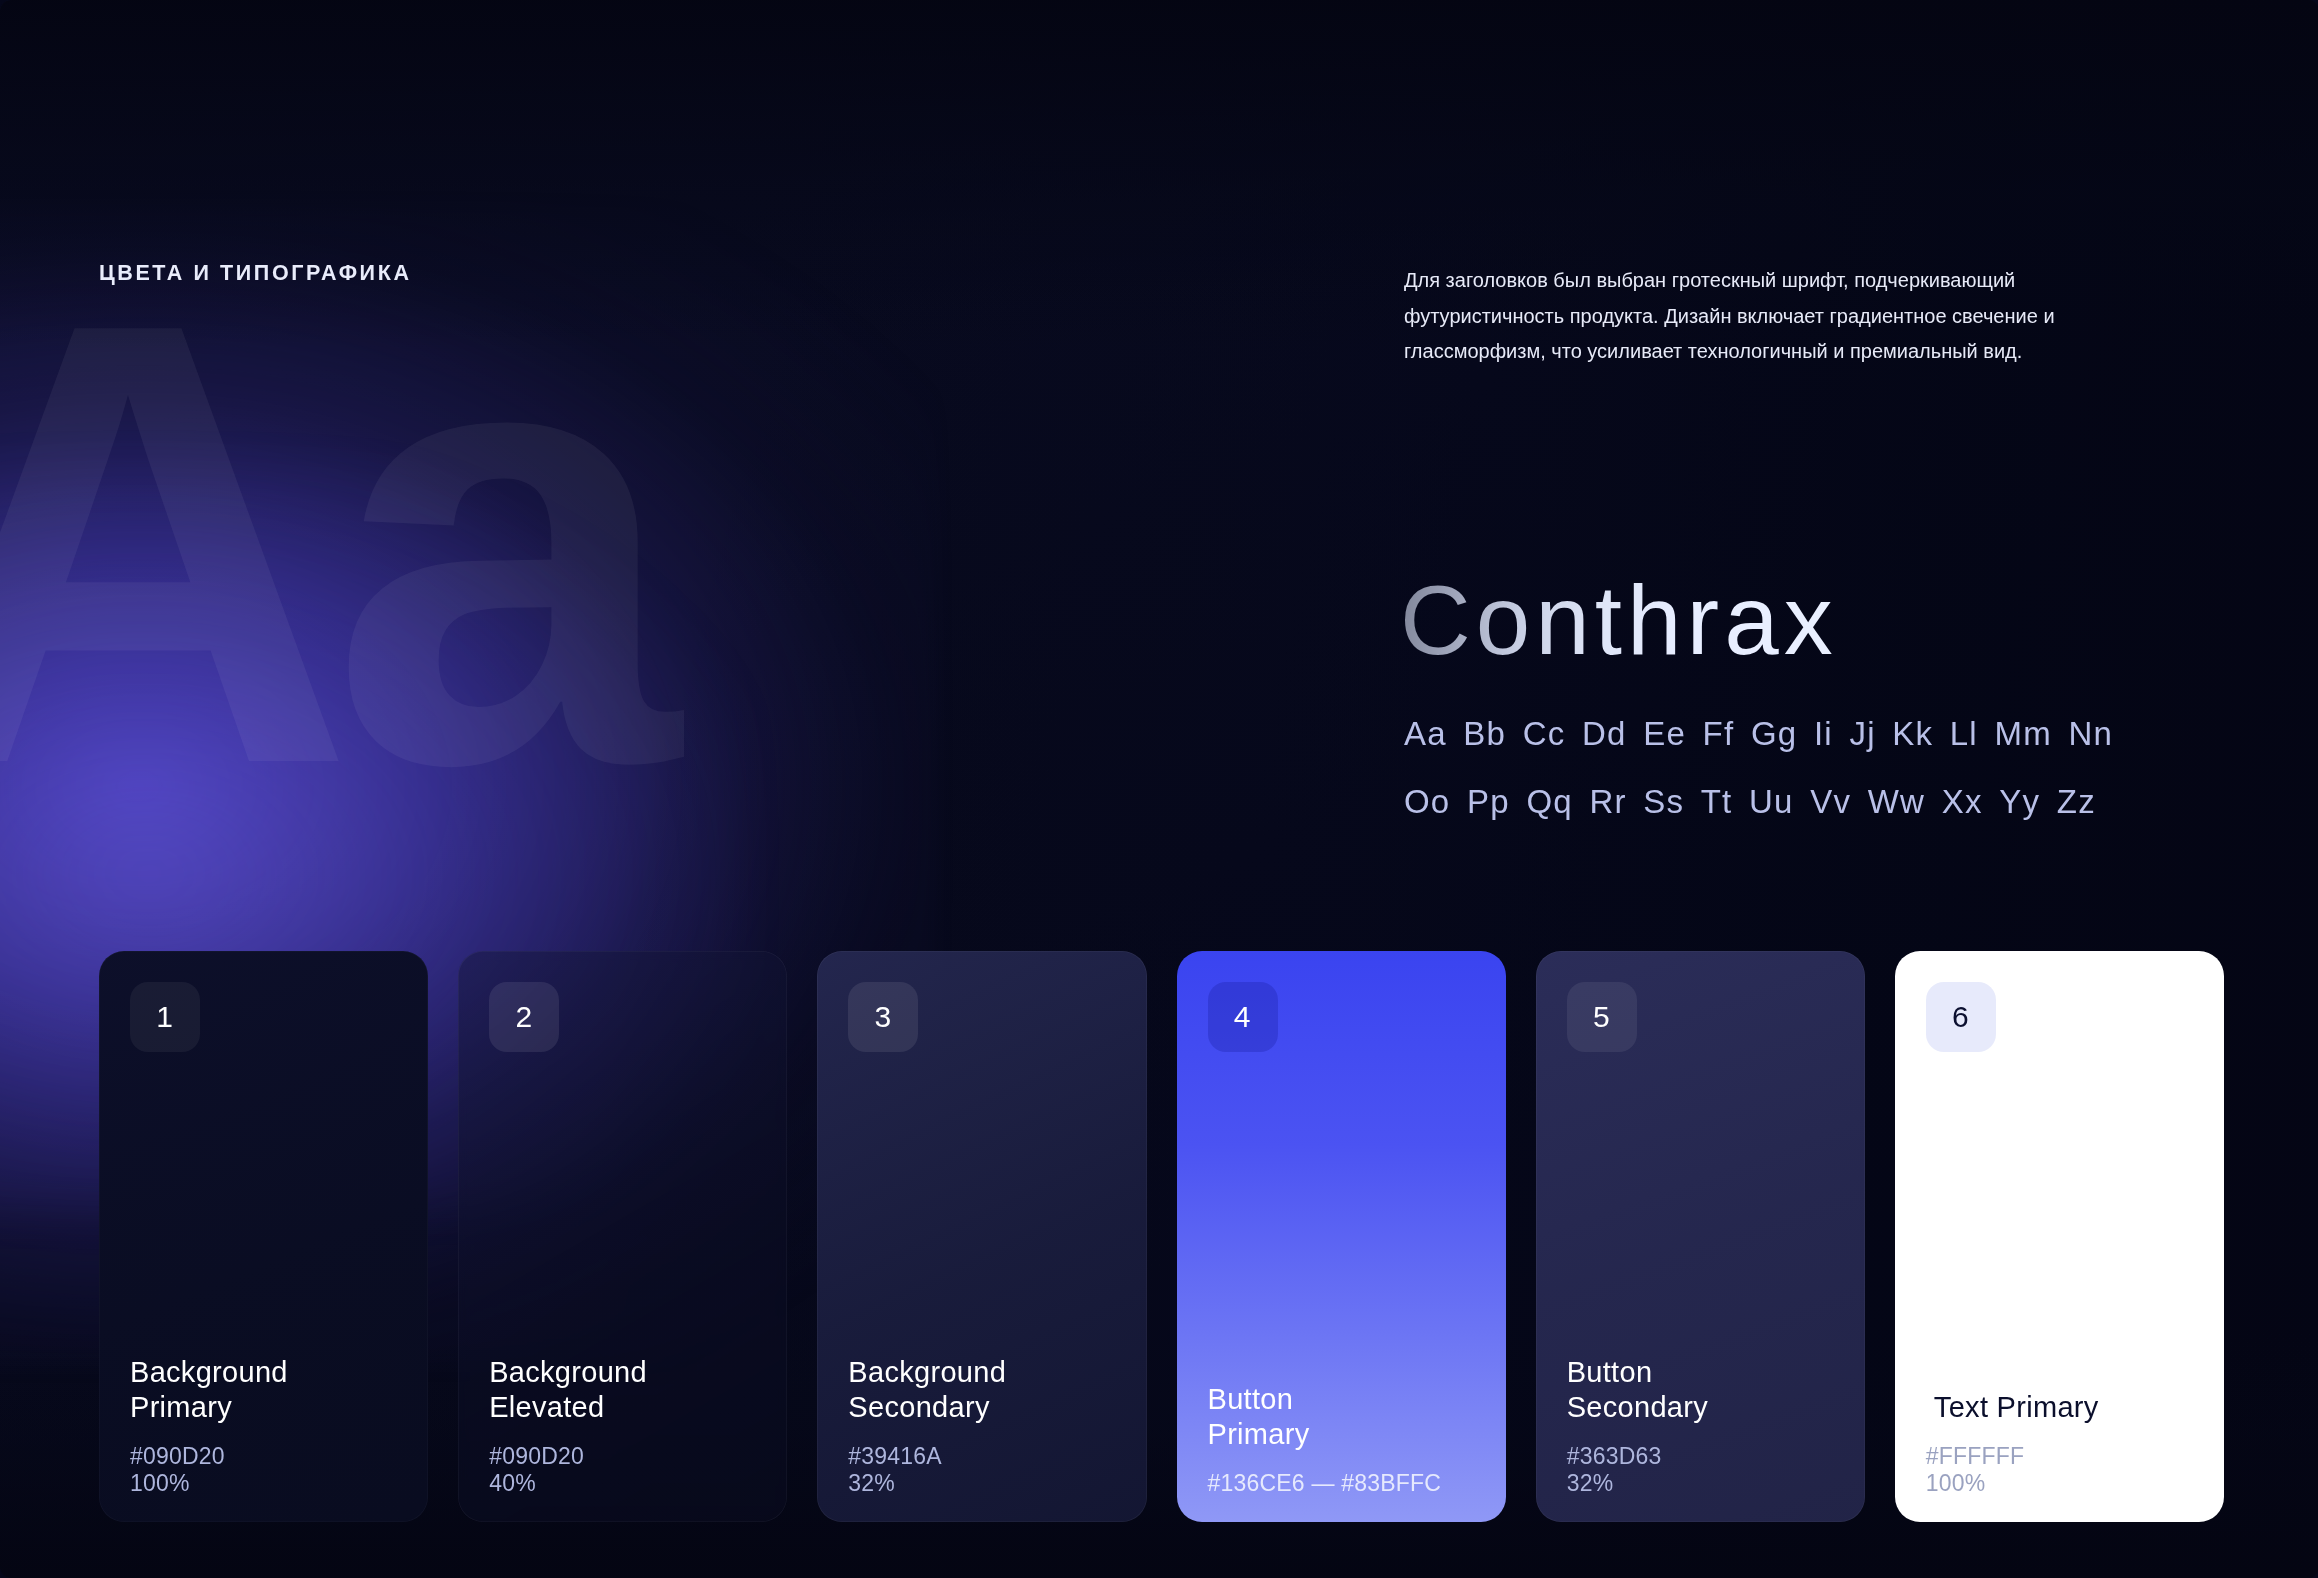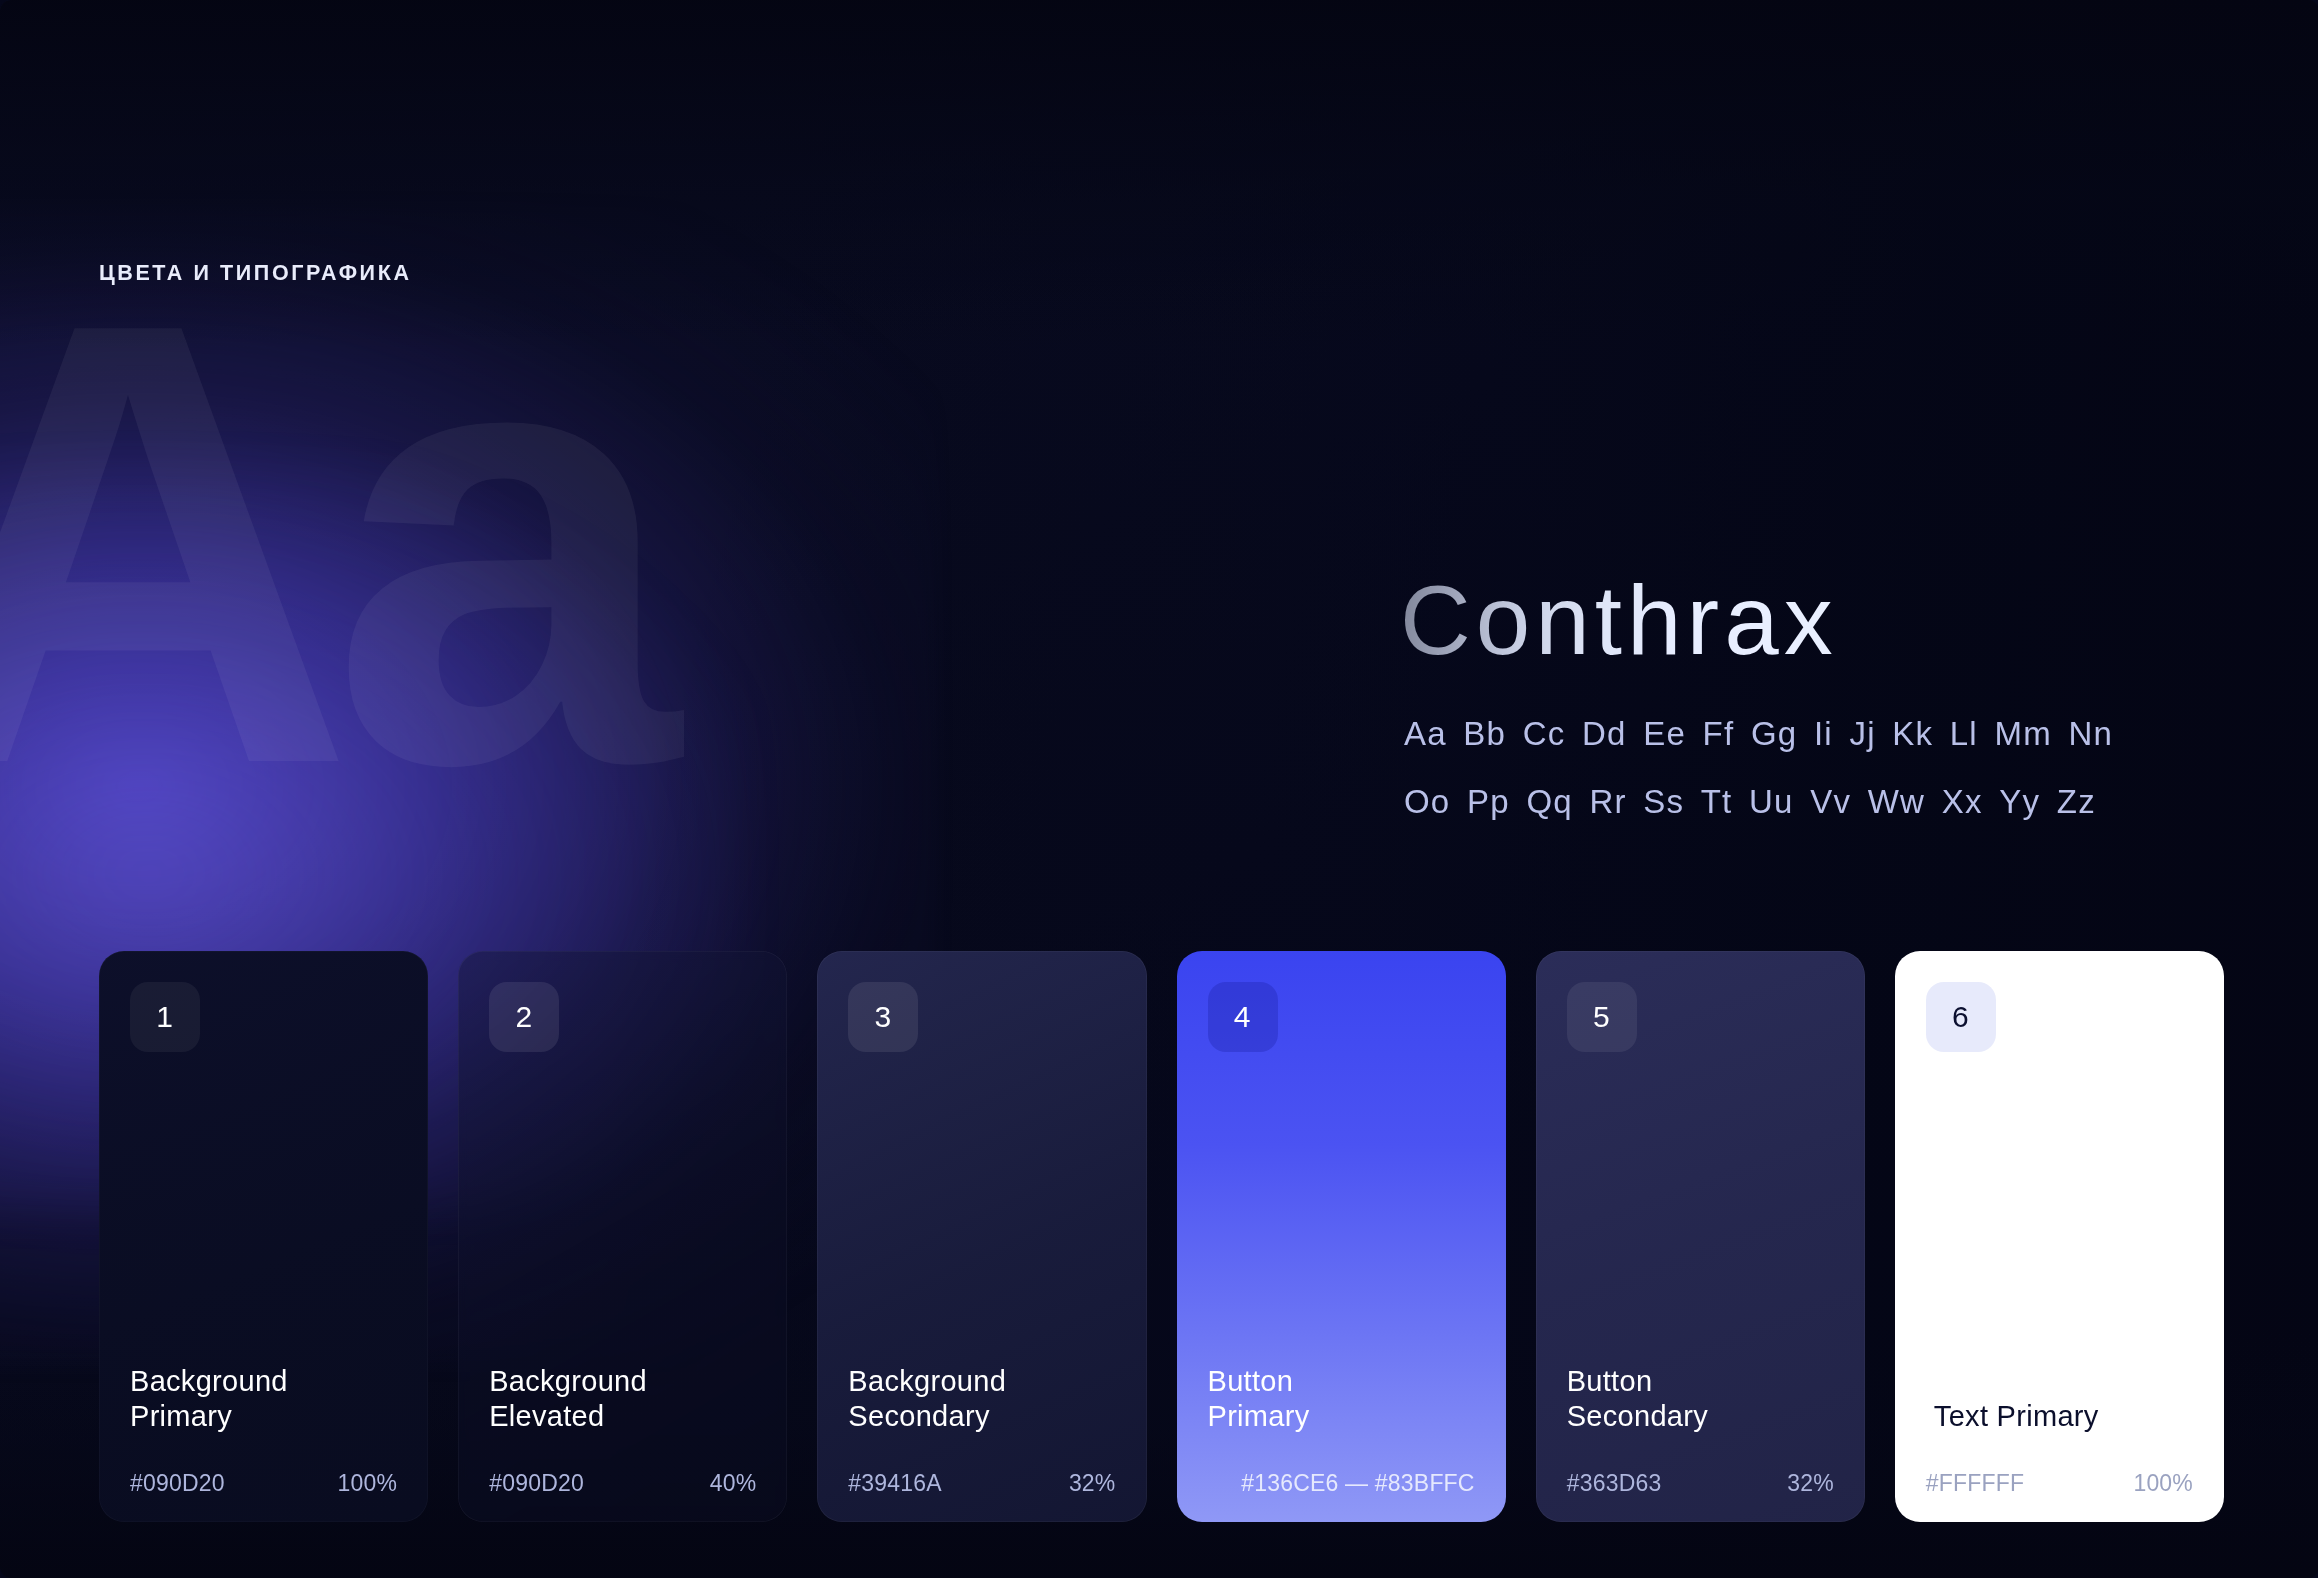--- a/index.html
+++ b/index.html
@@ -193,28 +193,29 @@
     line-height:1.2;
     font-weight:400;
     letter-spacing:0.3px;
     color:#ffffff;
     font-family:"Liberation Sans", sans-serif;
     white-space:pre-line;
   }
   .c6 .swatch-name { color:#0b0f2c;margin-left:8px; }
 
   .meta {
-    margin-top:36px;
+    margin-top:18px;
     display:flex;
     align-items:baseline;
     justify-content:space-between;
     font-size:23px;
     letter-spacing:0.2px;
     color:#aeb6dd;
     font-family:"Liberation Sans", sans-serif;
+    flex-direction:column;
   }
   .c4 .meta { color:#e6e9fd;text-align:right; }
   .c6 .meta { color:#9aa2c0; }
   .meta .hex { white-space:nowrap; }
   .meta .pct { white-space:nowrap; }
   .meta.wide .hex { flex:1 1 auto; }
 </style>
 </head>
 <body>
 
@@ -225,20 +226,21 @@
   <div class="bg-glow-soft"></div>
   <div class="deco-aa">Aa</div>
   <div class="bg-vignette-right"></div>
   <div class="bg-top-fade"></div>
   <div class="bg-bottom-fade"></div>
 
   <div class="content">
 
     <div class="eyebrow">ЦВЕТА И ТИПОГРАФИКА</div>
 
+    <p class="intro">Для заголовков был выбран гротескный шрифт, подчеркивающий футуристичность продукта. Дизайн включает градиентное свечение и глассморфизм, что усиливает технологичный и премиальный вид.</p>
 
     <div class="wordmark">Conthrax</div>
 
     <div class="alphabet row1">
       <span>Aa</span><span>Bb</span><span>Cc</span><span>Dd</span><span>Ee</span><span>Ff</span><span>Gg</span><span>Ii</span><span>Jj</span><span>Kk</span><span>Ll</span><span>Mm</span><span>Nn</span>
     </div>
 
     <div class="alphabet row2">
       <span>Oo</span><span>Pp</span><span>Qq</span><span>Rr</span><span>Ss</span><span>Tt</span><span>Uu</span><span>Vv</span><span>Ww</span><span>Xx</span><span>Yy</span><span>Zz</span>
     </div>

